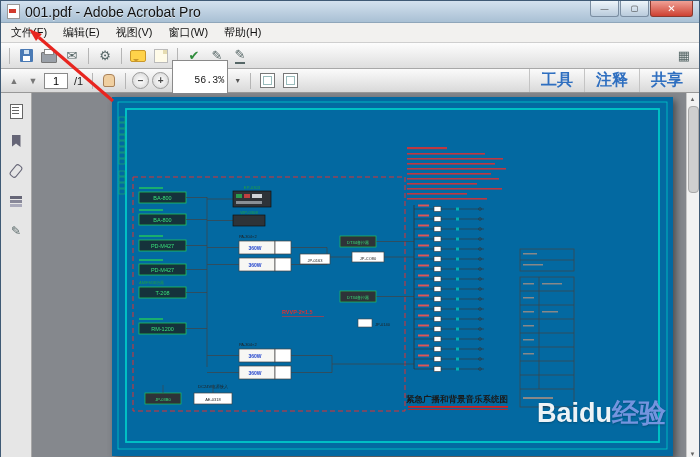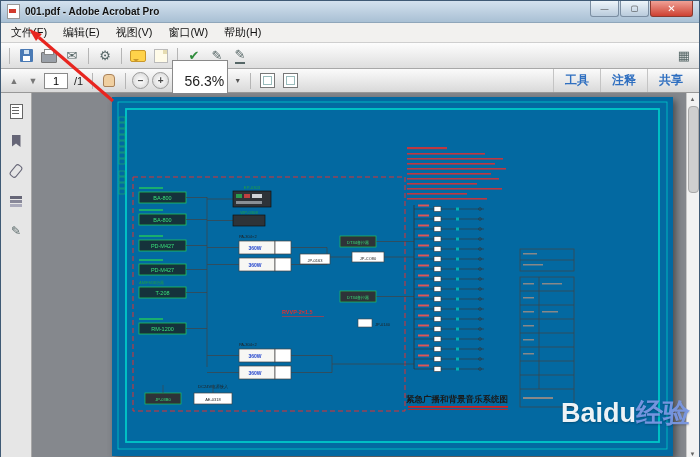--- a/index.html
+++ b/index.html
@@ -4,21 +4,21 @@
 <style>
   html,body{margin:0;padding:0;}
   body{width:700px;height:457px;overflow:hidden;font-family:"Liberation Sans",sans-serif;background:#555;}
   .window{position:relative;width:700px;height:457px;box-sizing:border-box;border:1px solid #3f5a75;background:#e8e8e8;}
 
   
   .titlebar{height:21px;display:flex;align-items:center;padding-left:6px;
     background:linear-gradient(#d3e1ee,#a9c0d4);border-bottom:1px solid #8fa6ba;position:relative;}
   .pdf-ico{width:11px;height:13px;background:#fff;border:1px solid #999;position:relative;margin-right:5px;}
   .pdf-ico::after{content:"";position:absolute;left:1px;top:4px;width:7px;height:4px;background:#d23b2e;}
-  .title-text{font-size:10px;color:#111;text-shadow:0 1px 0 rgba(255,255,255,.6);font-weight:bold;}
+  .title-text{font-size:14px;color:#111;text-shadow:0 1px 0 rgba(255,255,255,.6);}
   .win-controls{position:absolute;top:0;right:6px;display:flex;}
   .wbtn{width:27px;height:15px;border:1px solid #7b8ea2;border-top:none;border-radius:0 0 3px 3px;
     background:linear-gradient(#eef5fa,#b9cbdc);display:flex;align-items:center;justify-content:center;
     font-size:8px;color:#333;margin-left:1px;}
   .wbtn.close{width:41px;background:linear-gradient(#f0a196,#ce4132);color:#fff;border-color:#8a3a30;font-size:10px;}
 
   
   .menubar{height:19px;display:flex;align-items:center;background:#f2f1ef;border-bottom:1px solid #cfcfcf;padding-left:2px;}
   .menu-item{padding:2px 8px;font-size:11px;color:#111;cursor:default;}
 
@@ -42,27 +42,27 @@
   .bubble::after{content:"";position:absolute;left:2px;bottom:-4px;border:3px solid transparent;border-top-color:#c9972b;}
   .note{width:12px;height:12px;background:#fffbe8;border:1px solid #bbb;position:relative;}
   .note::after{content:"";position:absolute;right:0;top:0;width:4px;height:4px;background:#e6dcb0;}
   .sign-under{border-bottom:2px solid #566;padding-bottom:0;}
   .pg{width:22px;height:14px;background:#fff;border:1px solid #8a8a8a;font-size:11px;text-align:center;
     font-family:"Liberation Sans",sans-serif;padding:0;}
   .pgtotal{font-size:11px;color:#222;margin:0 3px;}
   .hand{width:10px;height:11px;background:#f0cfa0;border:1px solid #a8815a;border-radius:4px 4px 2px 2px;}
   .zbtn{width:15px;height:15px;border-radius:50%;background:radial-gradient(#fff,#d2d2d2);border:1px solid #9a9a9a;
     display:flex;align-items:center;justify-content:center;font-size:10px;color:#444;font-weight:bold;}
-  .zoombox{width:48px;height:15px;background:#fff;border:1px solid #8a8a8a;font-size:14px;display:flex;
-    align-items:center;justify-content:flex-end;padding:12px 3px;color:#222;}
+  .zoombox{width:48px;height:15px;background:#fff;border:1px solid #8a8a8a;font-size:10px;display:flex;
+    align-items:center;justify-content:flex-end;padding:12px 3px;color:#222;font-family:Liberation Mono, monospace;}
   .zoomdd{width:13px;height:17px;display:flex;align-items:center;justify-content:center;font-size:7px;color:#555;}
   .fit{width:13px;height:13px;border:1px solid #777;background:#fff;position:relative;}
   .fit::after{content:"";position:absolute;left:2px;top:2px;right:2px;bottom:2px;border:1px solid #9bb;}
   .tb2-right{margin-left:auto;display:flex;height:100%;align-items:stretch;}
-  .act{padding:0 11px;font-size:12px;font-weight:600;color:#2f6fc0;display:flex;align-items:center;border-left:1px solid #c4c4c4;}
+  .act{padding:0 11px;font-size:16px;font-weight:600;color:#2f6fc0;display:flex;align-items:center;border-left:1px solid #c4c4c4;}
   .nav-arrow{font-size:9px;color:#777;width:16px;height:16px;display:flex;align-items:center;justify-content:center;}
 
   
   .content{display:flex;height:367px;position:relative;}
   .sidebar{width:30px;background:#e6e6e6;border-right:1px solid #a8a8a8;display:flex;flex-direction:column;
     align-items:center;padding-top:10px;gap:14px;}
   .si{width:18px;height:16px;display:flex;align-items:center;justify-content:center;color:#555;}
   .ico-pages{width:11px;height:13px;border:1px solid #666;position:relative;background:#fff;}
   .ico-pages::after{content:"";position:absolute;left:1px;top:2px;width:7px;height:1px;background:#666;box-shadow:0 3px 0 #666,0 6px 0 #666;}
   .ico-book{width:9px;height:12px;background:#667;clip-path:polygon(0 0,100% 0,100% 100%,50% 70%,0 100%);}
@@ -72,21 +72,21 @@
   .docarea{flex:1;position:relative;background:#85888d;overflow:hidden;}
   .page{position:absolute;left:80px;top:4px;width:561px;height:359px;background:#0369a1;box-shadow:3px 3px 7px rgba(0,0,0,.45);}
   .page svg{display:block;}
   .scroll{width:12px;background:#f2f2f2;border-left:1px solid #c8c8c8;position:relative;}
   .sarrow{position:absolute;left:0;width:11px;height:12px;display:flex;align-items:center;justify-content:center;font-size:6px;color:#666;}
   .sarrow.down{bottom:0;}
   .sthumb{position:absolute;left:1px;top:13px;width:9px;height:85px;background:#cfcfcf;border:1px solid #a9a9a9;border-radius:4px;}
 
   
   .arrow-overlay{position:absolute;left:0;top:0;z-index:60;pointer-events:none;}
-  .watermark{position:absolute;left:560px;top:399px;z-index:55;line-height:1;pointer-events:none;}
+  .watermark{position:absolute;left:536px;top:399px;z-index:55;line-height:1;pointer-events:none;}
   .wm-brand{font-size:27px;font-weight:bold;color:rgba(255,255,255,.93);text-shadow:0 1px 2px rgba(0,0,0,.25);}
   .wm-cn{color:rgba(122,152,228,.95);}
   .wm-url{font-size:12px;color:rgba(150,182,235,.95);margin-top:2px;}
 
   
   svg text{font-family:"Liberation Sans",sans-serif;}
   .eq{fill:#39e07a;}
   .blk{fill:#222;}
   .grn{fill:#21a040;}
   .red{fill:#e03030;font-weight:bold;}

